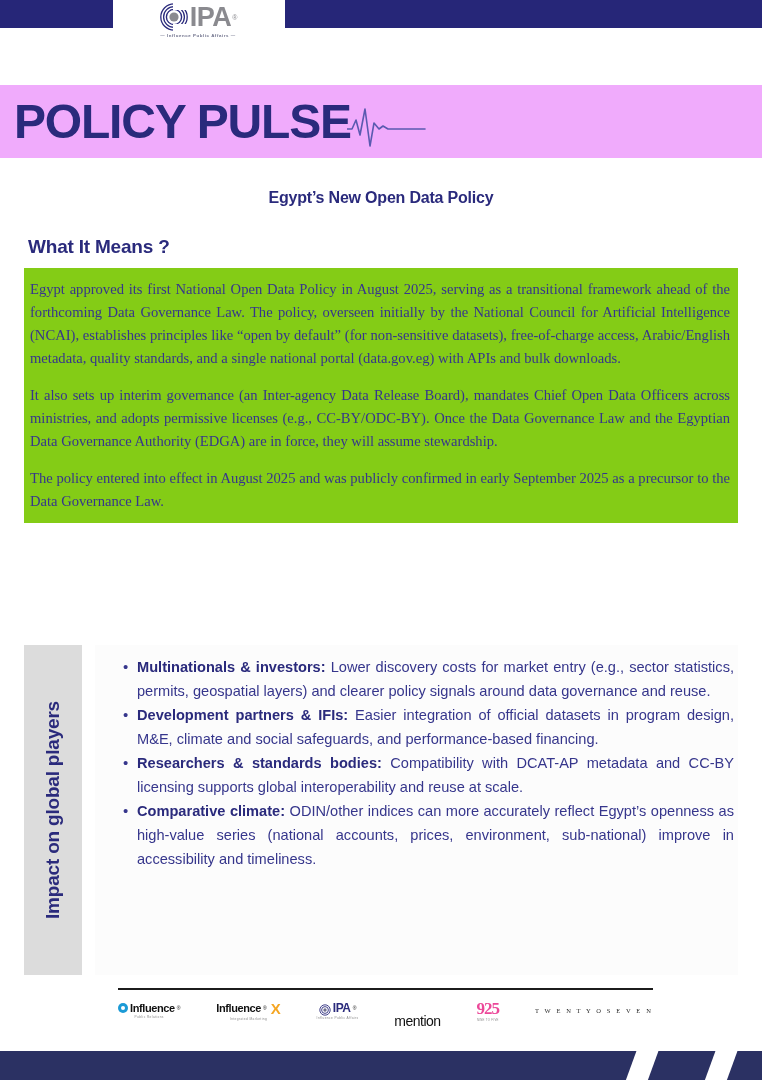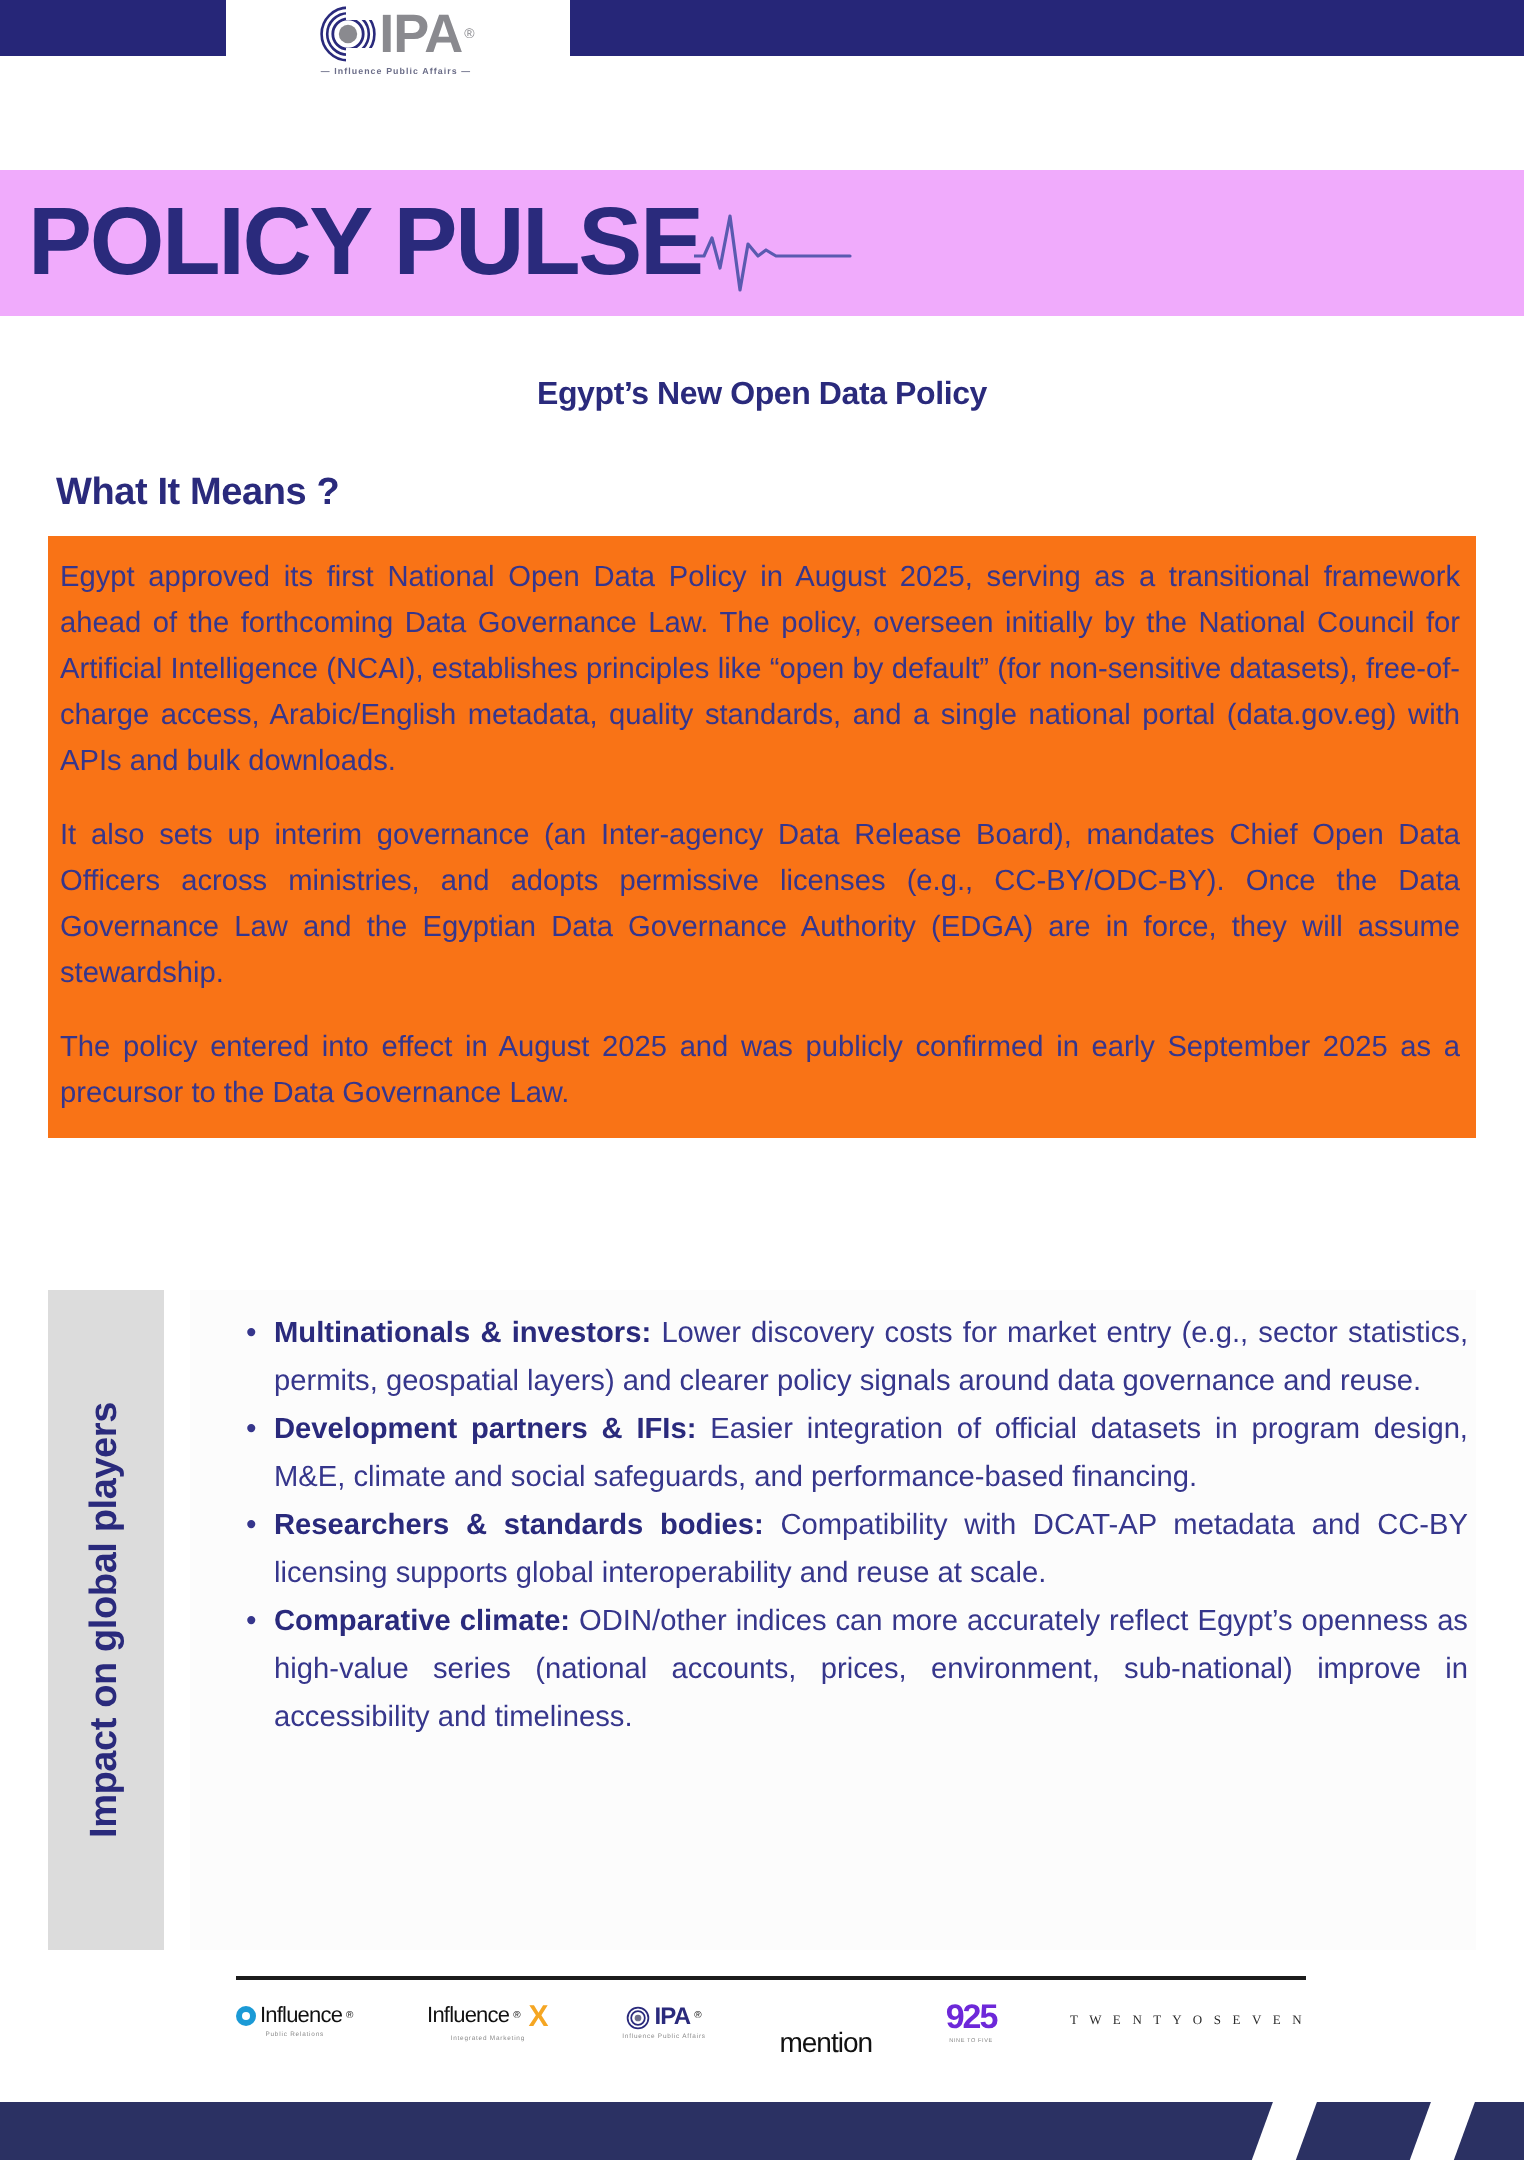--- a/index.html
+++ b/index.html
@@ -130,23 +130,24 @@
     color: #2a2a7c;
     letter-spacing: -0.2px;
   }
 
   
   .body-panel {
     position: absolute;
     top: 268px;
     left: 24px;
     width: 714px;
-    background: #f97316;
+    background: #84cc16;
     padding: 10px 0 10px 0;
     box-sizing: border-box;
+    font-family: Liberation Serif, serif;
   }
   .body-panel p {
     margin: 0 0 14px 0;
     padding: 0 8px 0 6px;
     font-size: 14.6px;
     line-height: 23px;
     color: #36368c;
     text-align: justify;
     text-justify: inter-word;
   }
@@ -250,21 +251,21 @@
     flex: 0 0 auto;
   }
   .inf-dot::after {
     content: "";
     position: absolute;
     left: 3px; top: 3px;
     width: 4px; height: 4px; border-radius: 50%;
     background: #ffffff;
   }
   .inf-word {
-    font-size: 11px; font-weight: normal; color: #111111;
+    font-size: 11px; font-weight: bold; color: #111111;
     letter-spacing: -0.4px;
   }
   .inf-tm { font-size: 5px; color: #111; vertical-align: super; }
   .nl-sub {
     font-size: 3.2px; color: #8a8a8a; letter-spacing: 0.4px;
     margin-top: 1px; white-space: nowrap;
   }
   .x-mark {
     font-size: 15px; font-weight: bold; color: #f5a623;
     line-height: 1; margin-left: 2px;
@@ -272,22 +273,23 @@
   .ipa-small-mark {
     width: 12px; height: 12px; flex: 0 0 auto;
   }
   .ipa-small-word {
     font-size: 12px; font-weight: bold; color: #2a2a7c; letter-spacing: -0.4px;
   }
   .mention-word {
     font-size: 14px; font-weight: normal; color: #111111; letter-spacing: -0.5px; margin-top: 21px;
   }
   .nine25 {
-    font-size: 17px; font-weight: bold; color: #6d28d9; letter-spacing: -1px;
+    font-size: 17px; font-weight: bold; color: #ec4899; letter-spacing: -1px;
     line-height: 1;
+    font-family: Liberation Serif, serif;
   }
   .n25-sub { font-size: 2.8px; color: #888; letter-spacing: 0.3px; margin-top:1px; }
   .twenty {
     font-size: 6.5px; color: #2b2b2b; letter-spacing: 2.1px;
     font-family: "Liberation Serif", serif;
   }
 
   
   .bottom-bar {
     position: absolute;

